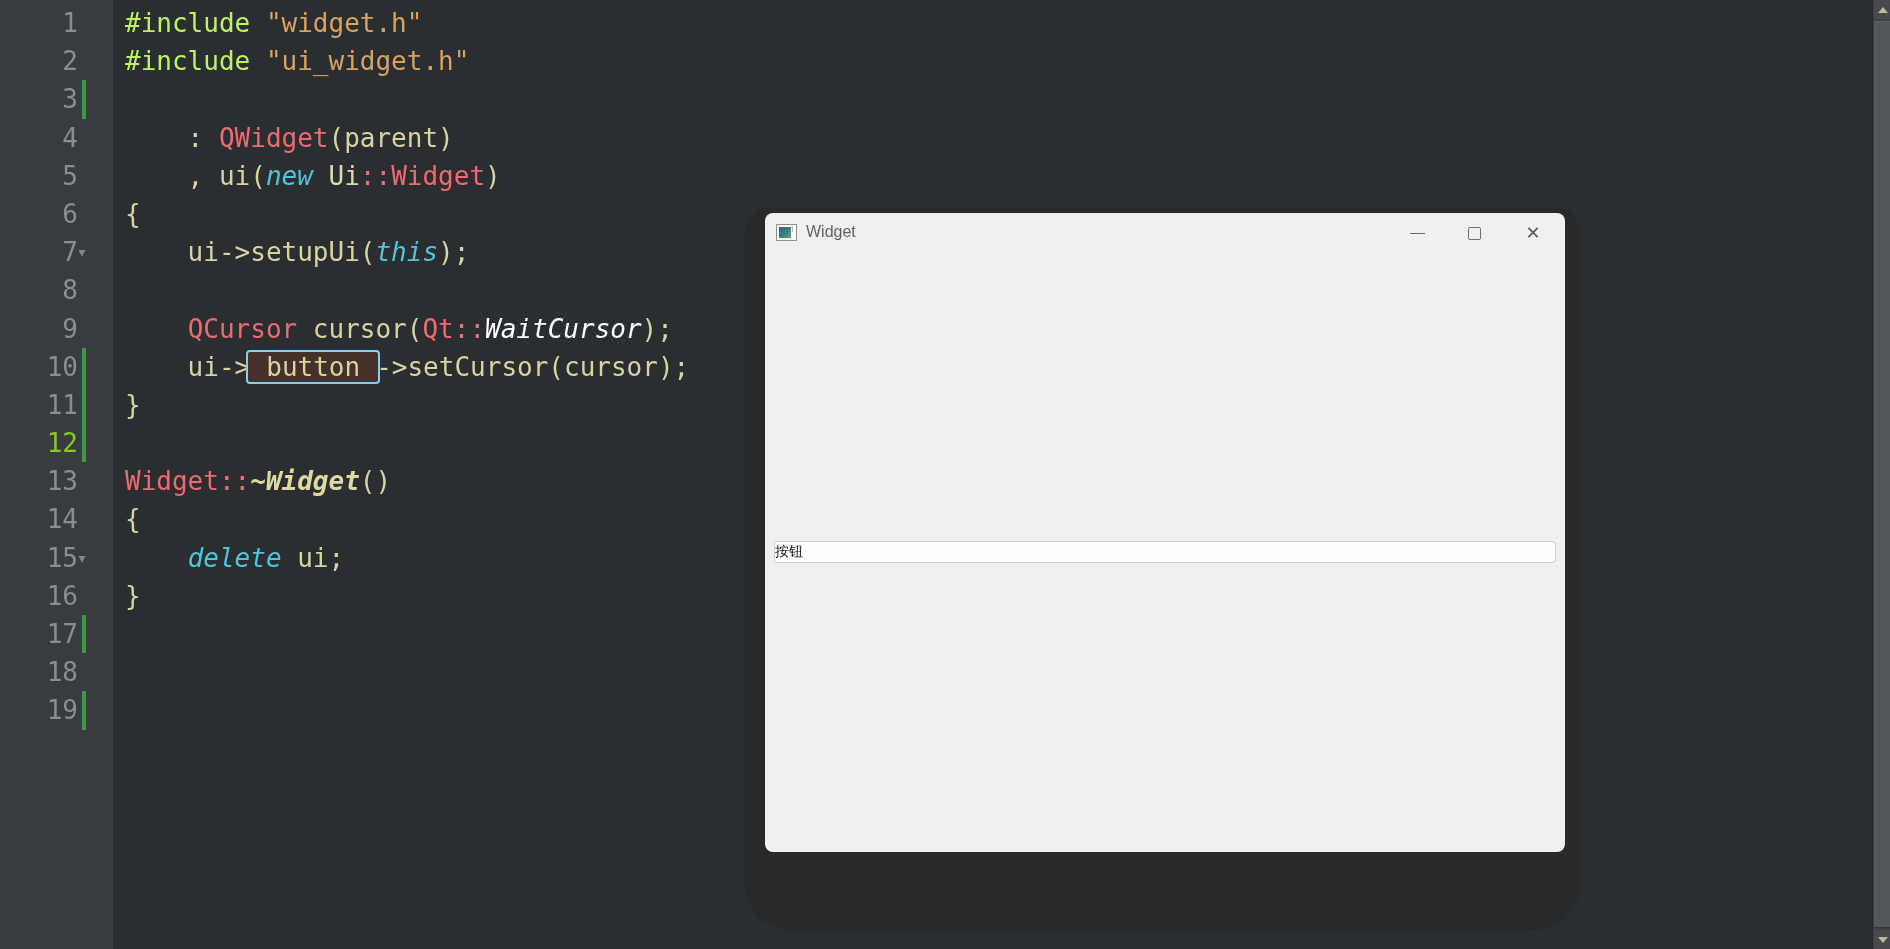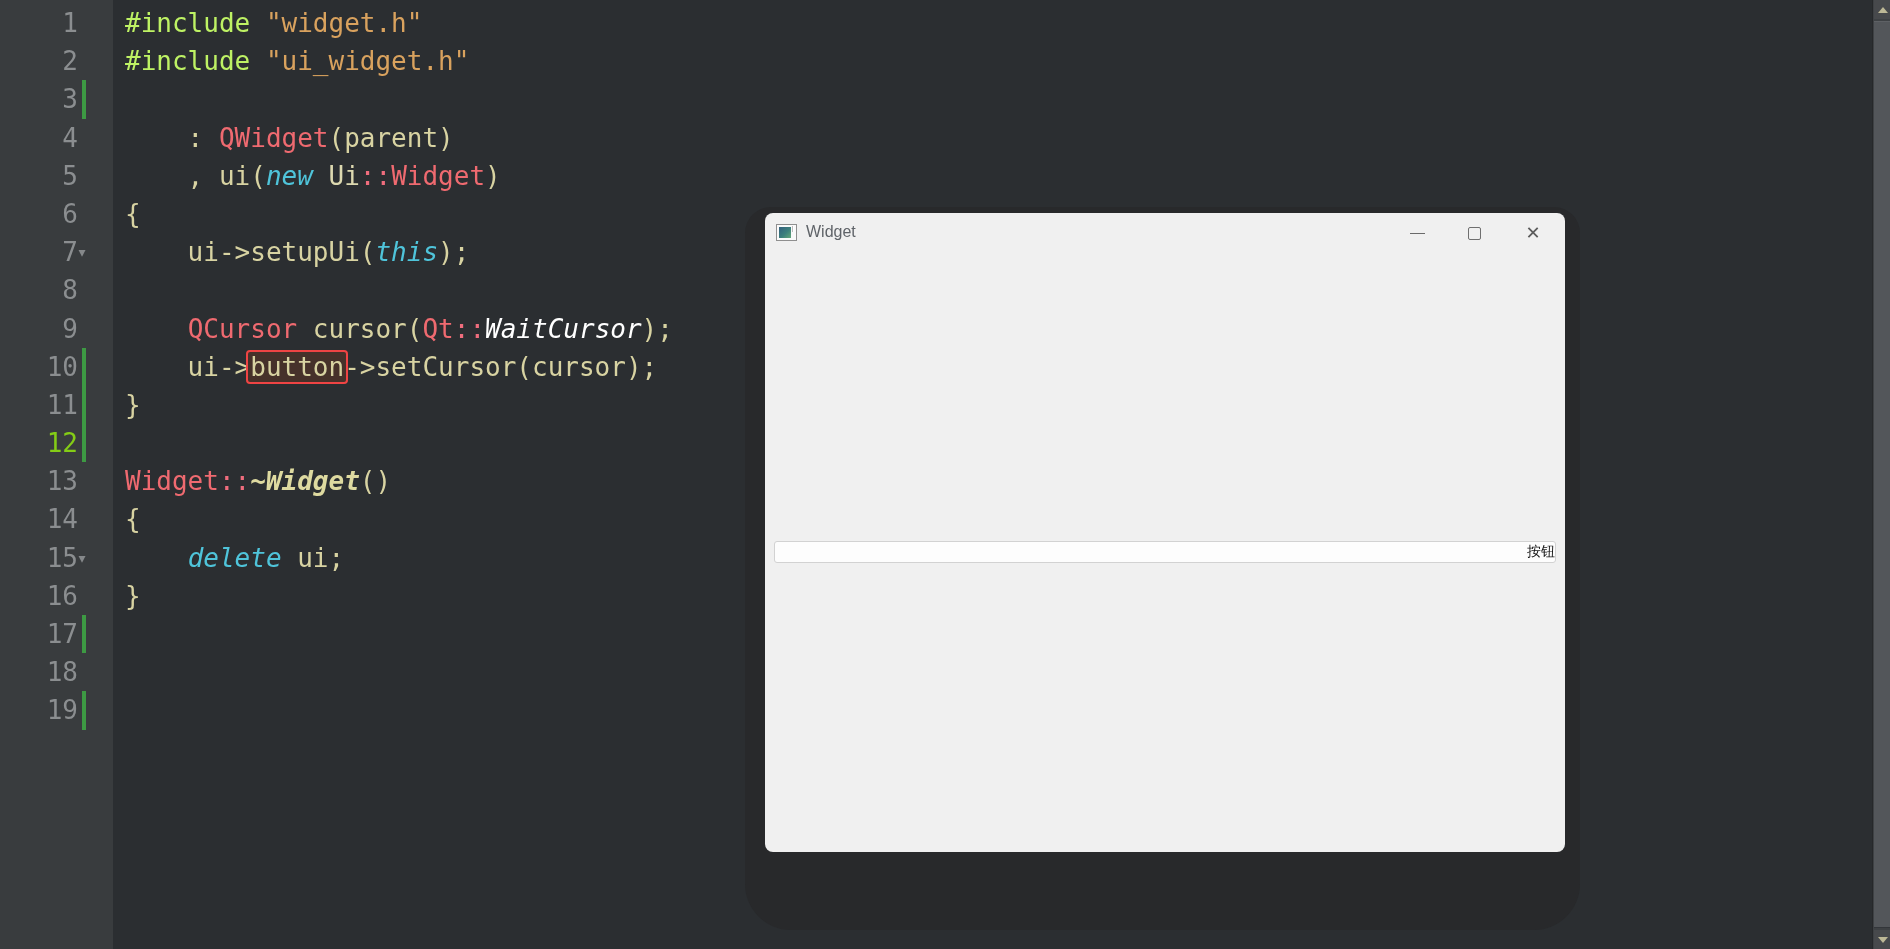--- a/index.html
+++ b/index.html
@@ -20,42 +20,42 @@
   .tk-pp{color:#bef264}
   .tk-str{color:#d9a25e}
   .tk-typ{color:#ef6a70}
   .tk-pln{color:#d8d3a2}
   .tk-op{color:#ef6d7d}
   .tk-kw{color:#4fc4da;font-style:italic}
   .tk-en{color:#ffffff;font-style:italic}
   .tk-fn{color:#dedaa0;font-weight:bold}
   .tk-dtor{color:#dedaa0;font-weight:bold;font-style:italic}
   .tk-ns{color:#ddd9b0}
-  .tk-hl{color:#d8d3a2;background:#46312a;border:2px solid #ef4444;border-radius:4px;padding:0 2px;margin:0 -4px;}
+  .tk-hl{color:#d8d3a2;background:#46312a;border:2px solid #7dd3fc;border-radius:4px;padding:0 18px;margin:0 -4px;}
 
   
   .win-shadow{position:absolute;left:745px;top:207px;width:835px;height:723px;background:#28292b;
     border-radius:26px 26px 46px 46px;}
 
   
   .app-window{position:absolute;left:765px;top:213px;width:800px;height:639px;background:#f0f0f0;
     border-radius:8px;font-family:"Liberation Sans","DejaVu Sans",sans-serif;}
   .titlebar{position:absolute;left:0;top:0;width:100%;height:38px;}
   .app-icon{position:absolute;left:11px;top:11px;width:21px;height:17px;background:#fafafa;border:1px solid #8f8f8f;}
   .app-icon .pane{position:absolute;left:2px;top:2px;width:12px;height:11px;background:linear-gradient(135deg,#33607e 0%,#3c7f7c 55%,#66a879 100%);}
   .app-icon .sliver{position:absolute;right:2px;top:1px;width:2px;height:6px;background:#ffffff;border-left:1px solid #bcbcbc;}
   .win-title{position:absolute;left:41px;top:0;height:38px;line-height:38px;font-size:16px;color:#5f6368;}
   .win-btn{position:absolute;top:8px;width:40px;height:24px;display:flex;align-items:center;justify-content:center;color:#5c5c5c;}
   .btn-min{left:632px;}
   .btn-max{left:689px;}
   .btn-close{left:748px;font-size:18px;line-height:1;}
   .min-glyph{display:block;width:15px;height:0;border-top:1.6px solid #6a6a6a;}
   .max-glyph{display:block;width:13px;height:13px;border:1.4px solid #6f6f6f;border-radius:2px;}
   .push-button{position:absolute;left:9px;top:328px;width:782px;height:22px;background:#fdfdfd;border:1px solid #d2d2d2;
-    border-radius:3px;display:flex;align-items:center;justify-content:flex-end;font-size:14px;color:#151515;}
+    border-radius:3px;display:flex;align-items:center;justify-content:flex-start;font-size:14px;color:#151515;}
 
   
   .scrollbar{position:absolute;right:0;top:0;width:18px;height:949px;background:#3e4144;border-left:1px solid #26282a;}
   .scroll-btn{position:absolute;left:1px;width:17px;height:19px;background:#47494c;display:flex;align-items:center;justify-content:center;}
   .scroll-btn.up{top:0;}
   .scroll-btn.down{bottom:0;}
   .tri-up{width:0;height:0;border-left:5px solid transparent;border-right:5px solid transparent;border-bottom:6px solid #bdb896;}
   .tri-down{width:0;height:0;border-left:5px solid transparent;border-right:5px solid transparent;border-top:6px solid #bdb896;}
   .scroll-thumb{position:absolute;left:1px;top:21px;width:17px;height:907px;background:#53565a;border-top:1px solid #5e6165;border-bottom:1px solid #33363a;}
 </style>

